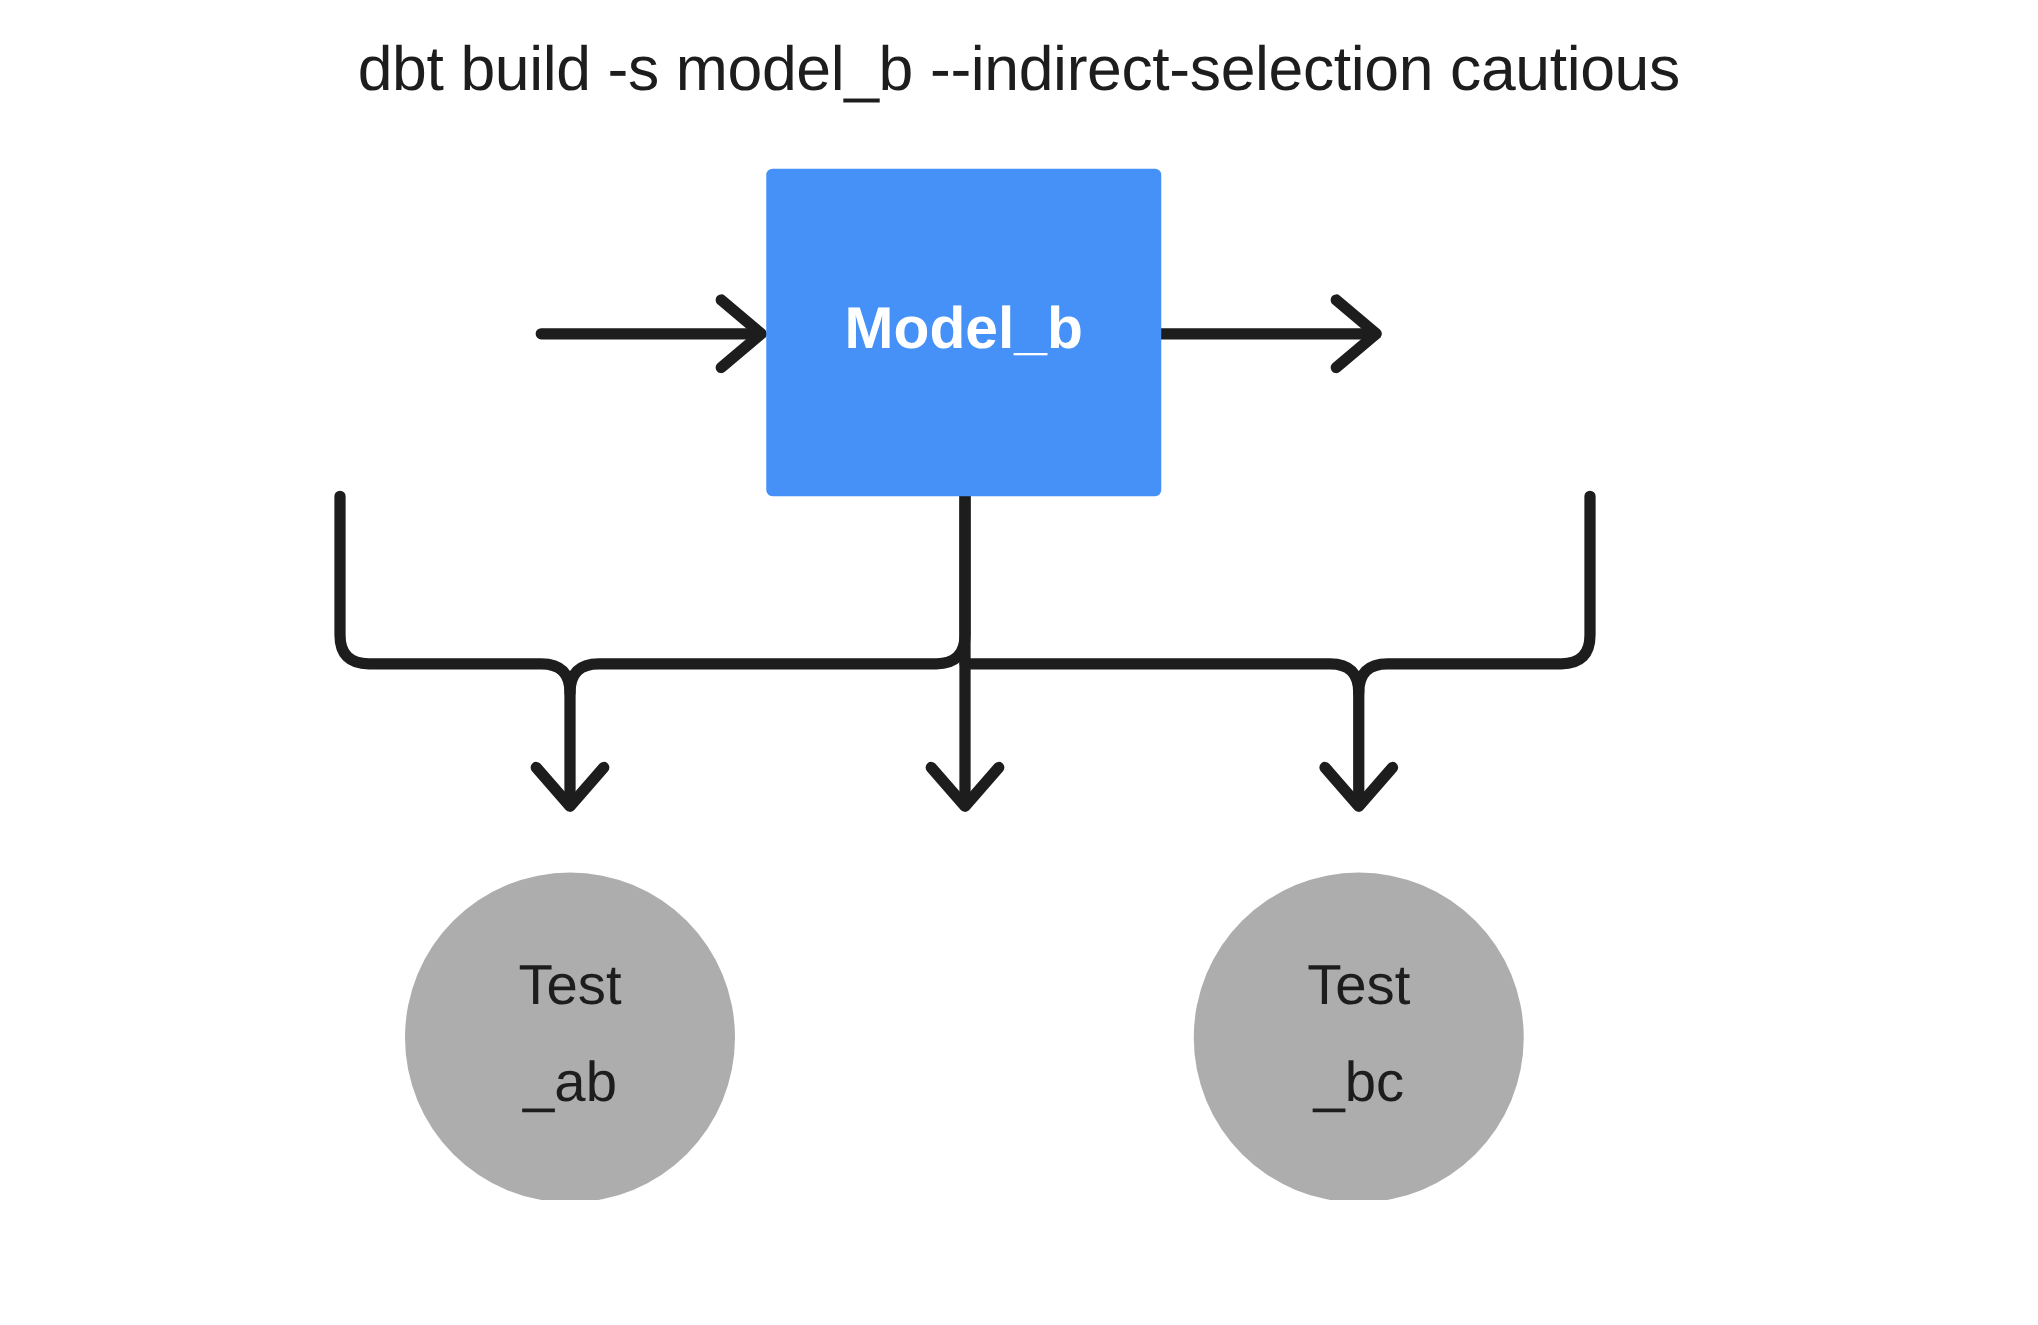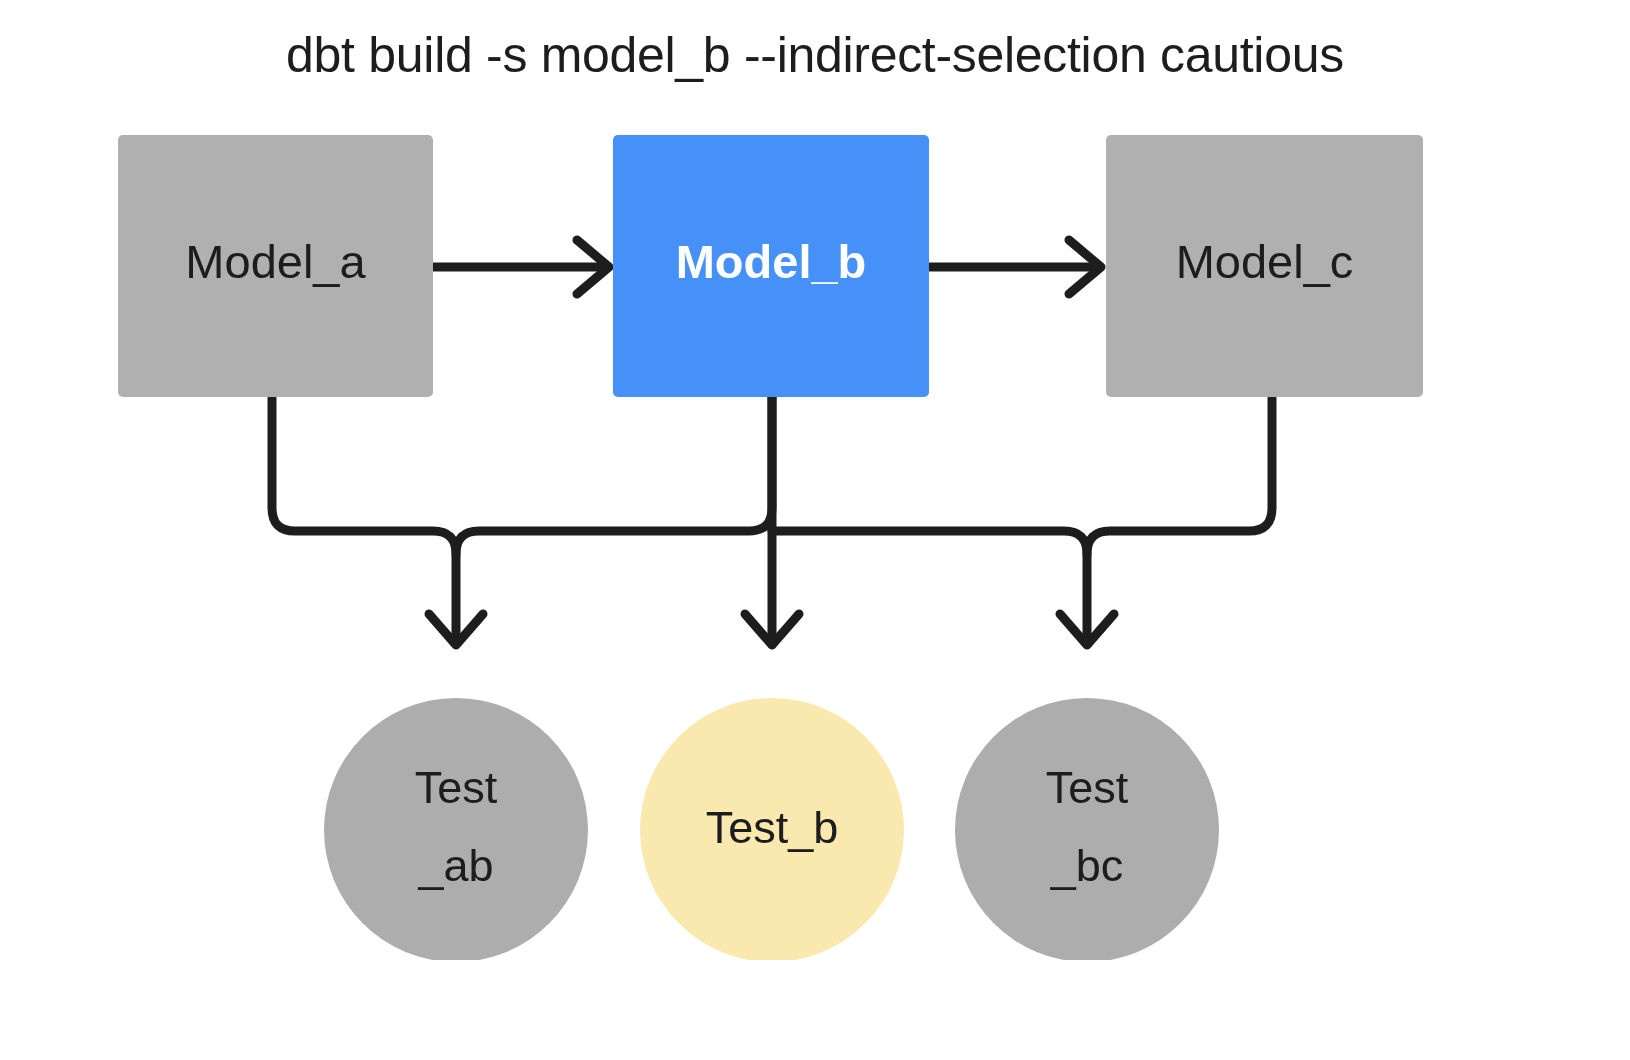--- a/index.html
+++ b/index.html
@@ -117,39 +117,30 @@
         <path d="M 1060 614 L 1087 645 L 1114 614"></path>
       </g>
 
       <g>
         <path d="M 1272 397 L 1272 508 Q 1272 531 1249 531 L 1110 531 Q 1087 531 1087 554"></path>
       </g>
 
     </g>
   </svg>
 
-  <div class="node-box" style="left:118px; top:135px; width:315px; height:262px; background:#b0b0b0;">
-    <span class="node-label" style="color:#1d1d1d;">Model_a</span>
-  </div>
 
   <div class="node-box" style="left:613px; top:135px; width:316px; height:262px; background:#4591f7;">
     <span class="node-label" style="color:#ffffff;font-weight:bold;">Model_b</span>
   </div>
 
-  <div class="node-box" style="left:1106px; top:135px; width:317px; height:262px; background:#b0b0b0;">
-    <span class="node-label" style="color:#1d1d1d;">Model_c</span>
-  </div>
 
   <div class="node-circle two-line" style="left:324px; top:698px; width:264px; height:264px; background:#adadad;">
     <span class="node-label">Test
 _ab</span>
   </div>
 
-  <div class="node-circle" style="left:640px; top:698px; width:264px; height:264px; background:#fae9ae;">
-    <span class="node-label">Test_b</span>
-  </div>
 
   <div class="node-circle two-line" style="left:955px; top:698px; width:264px; height:264px; background:#adadad;">
     <span class="node-label">Test
 _bc</span>
   </div>
 
 </div>
 
 </body></html>

